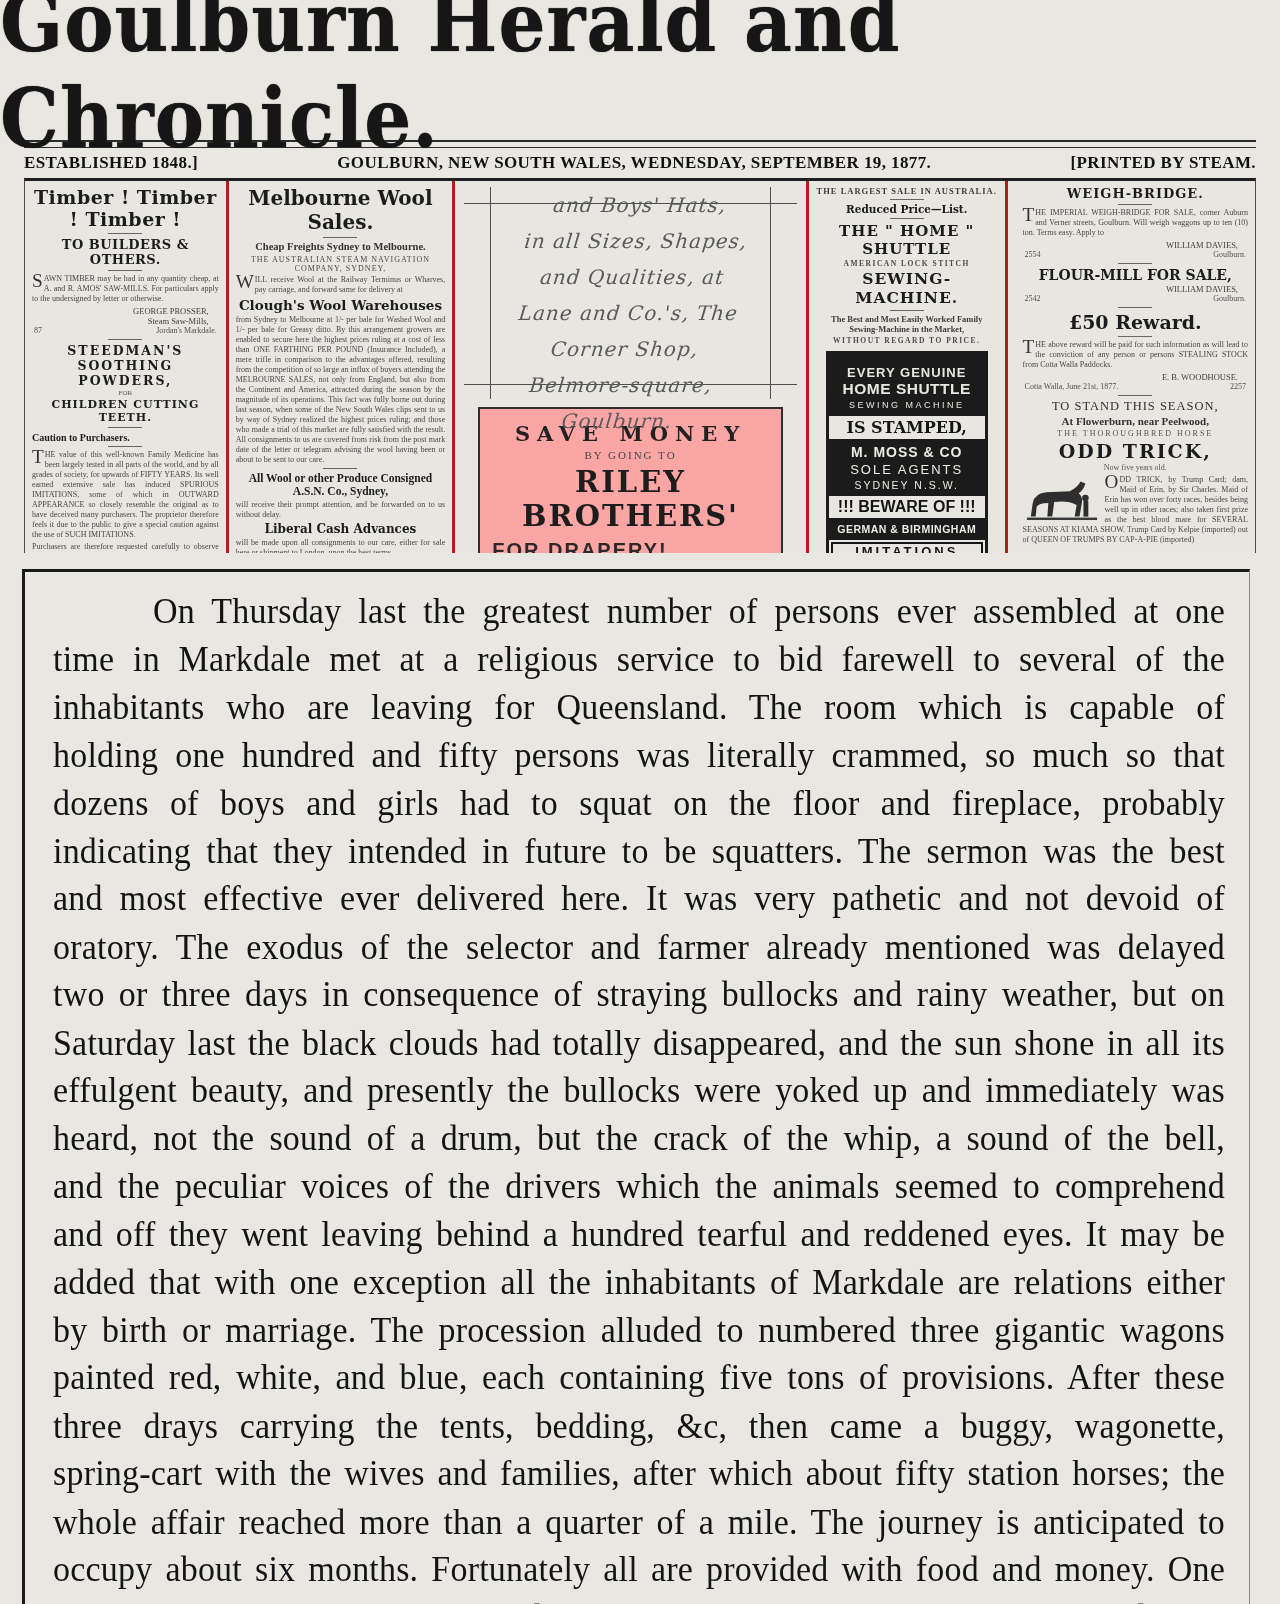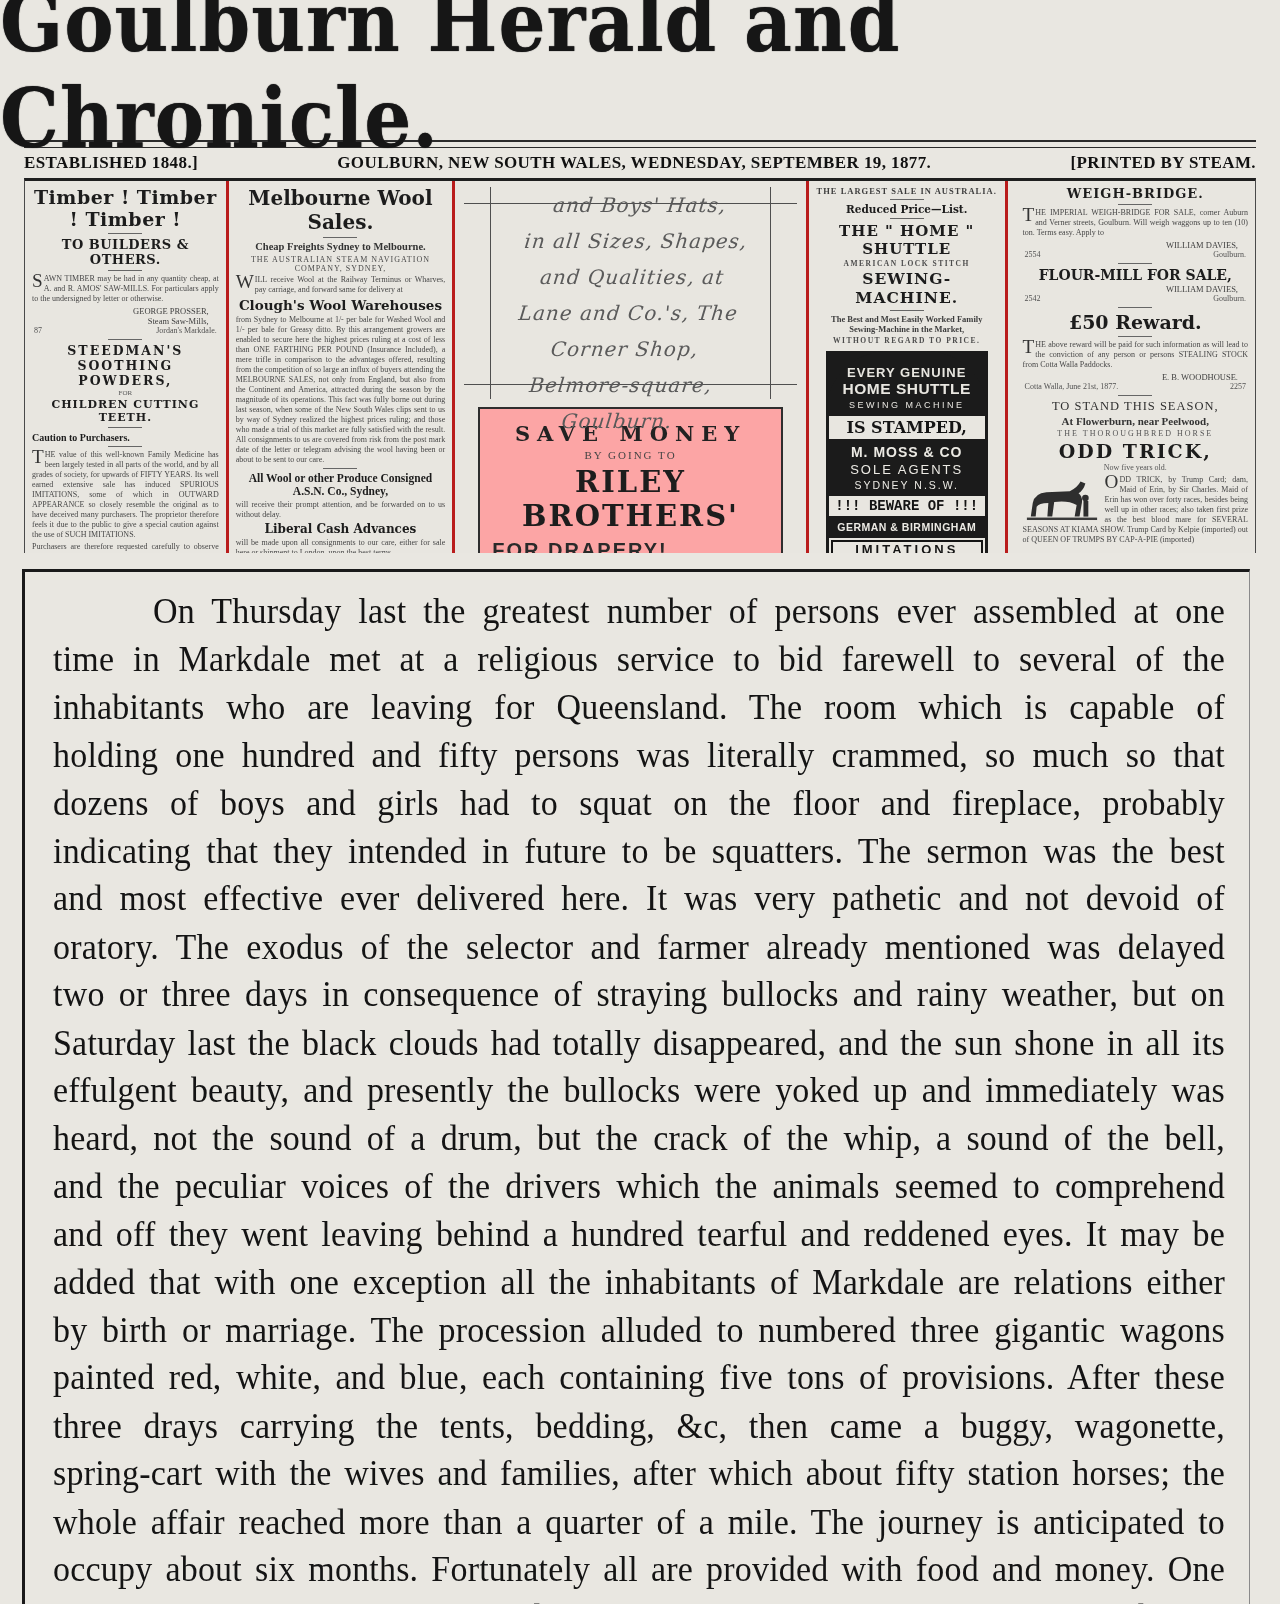--- a/index.html
+++ b/index.html
@@ -83,21 +83,21 @@
   .badge .arch{border-radius:78px 78px 0 0;background:#1b1b1b;text-align:center;padding:14px 2px 3px;color:#e8e6e0;}
   .badge .a1{font-family:"Liberation Sans",sans-serif;font-weight:700;font-size:13px;letter-spacing:1px;}
   .badge .a2{font-family:"Liberation Sans",sans-serif;font-weight:700;font-size:15.5px;letter-spacing:.5px;}
   .badge .a3{font-family:"Liberation Sans",sans-serif;font-size:9px;letter-spacing:2.5px;margin-top:2px;}
   .badge .band{background:#e8e6e0;color:#141414;text-align:center;margin:3px 3px;padding:2px 0;}
   .badge .stamped{font-family:"DejaVu Serif",serif;font-weight:700;font-size:16px;}
   .badge .dark{color:#eceae4;text-align:center;font-family:"Liberation Sans",sans-serif;}
   .badge .moss{font-weight:700;font-size:14px;letter-spacing:1px;padding-top:2px;}
   .badge .sole{font-size:13px;letter-spacing:2px;margin:2px 4px;}
   .badge .syd{font-size:10.5px;letter-spacing:2px;padding-bottom:2px;}
-  .badge .beware{font-family:Liberation Mono, monospace;font-weight:700;font-size:14px;text-align:center;}
+  .badge .beware{font-family:Liberation Sans, sans-serif;font-weight:700;font-size:16px;text-align:center;}
   .badge .german{font-family:"Liberation Sans",sans-serif;font-weight:700;font-size:10.5px;letter-spacing:.5px;padding:2px 0;}
   .badge .imit{font-family:"Liberation Sans",sans-serif;font-weight:700;font-size:13px;letter-spacing:3px;outline:2px solid #141414;outline-offset:-4px;padding:4px 0;}
   
   .wb-head{font-size:13px;letter-spacing:1px;}
   .flour{font-size:14px;}
   .reward{font-size:19px;}
   .season{font-size:12.5px;letter-spacing:1px;font-weight:400;text-align:center;color:#2f2f2f;margin:3px 0 1px;}
   .flowerburn{font-size:11px;font-weight:700;text-align:center;color:#333;}
   .thoro{font-size:8px;letter-spacing:2px;text-align:center;color:#555;margin:2px 0;}
   .oddtrick{font-size:19px;letter-spacing:2px;}

